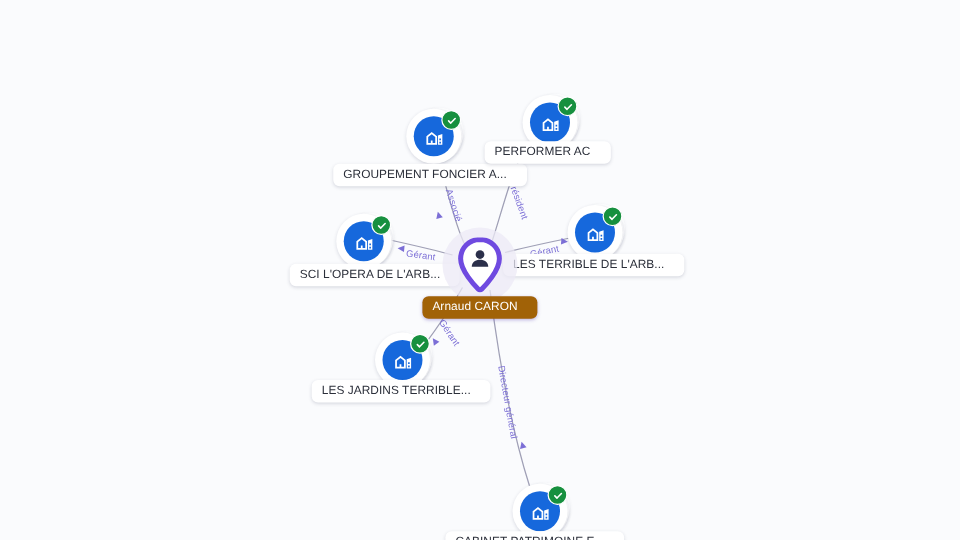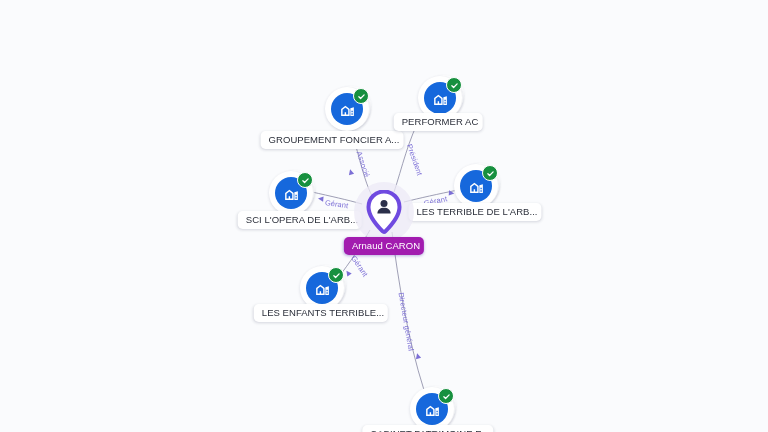--- a/index.html
+++ b/index.html
@@ -107,29 +107,29 @@
     width: 36px;
     height: 44px;
   }
   .person-pin svg { display:block; }
   
   .node-label {
     position: absolute;
     transform: translateX(-50%);
     background: #ffffff;
     border-radius: 5px;
-    padding: 3px 4px 4px 8px;
+    padding: 3px 16px 4px 8px;
     font-size: 9.5px;
     color: #2b2f3a;
     white-space: nowrap;
     box-shadow: 0 1px 3px rgba(40,45,80,0.18);
     letter-spacing: 0.05px;
   }
   .node-label.person {
-    background: #a21caf;
+    background: #a16207;
     color: #ffffff;
     font-size: 9.5px;
     box-shadow: 0 1px 3px rgba(70,40,170,0.35);
   }
 </style>
 </head>
 <body>
 
 <div id="graph-canvas">
 
@@ -167,21 +167,21 @@
               <path fill="#ffffff" d="M16 21V10.4l5-1.6V21h-5zm1.6-1.6h1.8v-2h-1.8v2zm0-3.6h1.8v-2h-1.8v2z"></path>
             </svg>
           </div>
           <div class="verified-badge">
             <svg width="9" height="9" viewBox="0 0 24 24" aria-hidden="true">
               <path fill="none" stroke="#ffffff" stroke-width="3.4" stroke-linecap="round" stroke-linejoin="round" d="M5 12.6l4.6 4.6L19 7.6"></path>
             </svg>
           </div>
         </div>
       </div>
-      <div class="node-label" style="left: 332px; top: 131px;">GROUPEMENT FONCIER A...</div>
+      <div class="node-label" style="left: 344px; top: 131px;">GROUPEMENT FONCIER A...</div>
       <div class="node" style="left: 441px; top: 97px;">
         <div class="company-stack">
           <div class="stack-card c3"></div>
           <div class="stack-card c2"></div>
           <div class="stack-card c1"></div>
           <div class="company-disc">
             <svg width="17" height="17" viewBox="0 0 24 24" aria-hidden="true">
               <path fill="#ffffff" d="M3 21V11.2L9 6.6l6 4.6V21H3zm2-2h3v-3h2v3h3v-6.8L9 9.1 5 12.2V19z"></path>
               <path fill="#ffffff" d="M16 21V10.4l5-1.6V21h-5zm1.6-1.6h1.8v-2h-1.8v2zm0-3.6h1.8v-2h-1.8v2z"></path>
             </svg>
@@ -243,21 +243,21 @@
               <path fill="#ffffff" d="M16 21V10.4l5-1.6V21h-5zm1.6-1.6h1.8v-2h-1.8v2zm0-3.6h1.8v-2h-1.8v2z"></path>
             </svg>
           </div>
           <div class="verified-badge">
             <svg width="9" height="9" viewBox="0 0 24 24" aria-hidden="true">
               <path fill="none" stroke="#ffffff" stroke-width="3.4" stroke-linecap="round" stroke-linejoin="round" d="M5 12.6l4.6 4.6L19 7.6"></path>
             </svg>
           </div>
         </div>
       </div>
-      <div class="node-label" style="left: 321px; top: 304px;">LES ENFANTS TERRIBLE...</div>
+      <div class="node-label" style="left: 321px; top: 304px;">LES JARDINS TERRIBLE...</div>
       <div class="node" style="left: 433px; top: 408px;">
         <div class="company-stack">
           <div class="stack-card c3"></div>
           <div class="stack-card c2"></div>
           <div class="stack-card c1"></div>
           <div class="company-disc">
             <svg width="17" height="17" viewBox="0 0 24 24" aria-hidden="true">
               <path fill="#ffffff" d="M3 21V11.2L9 6.6l6 4.6V21H3zm2-2h3v-3h2v3h3v-6.8L9 9.1 5 12.2V19z"></path>
               <path fill="#ffffff" d="M16 21V10.4l5-1.6V21h-5zm1.6-1.6h1.8v-2h-1.8v2zm0-3.6h1.8v-2h-1.8v2z"></path>
             </svg>

